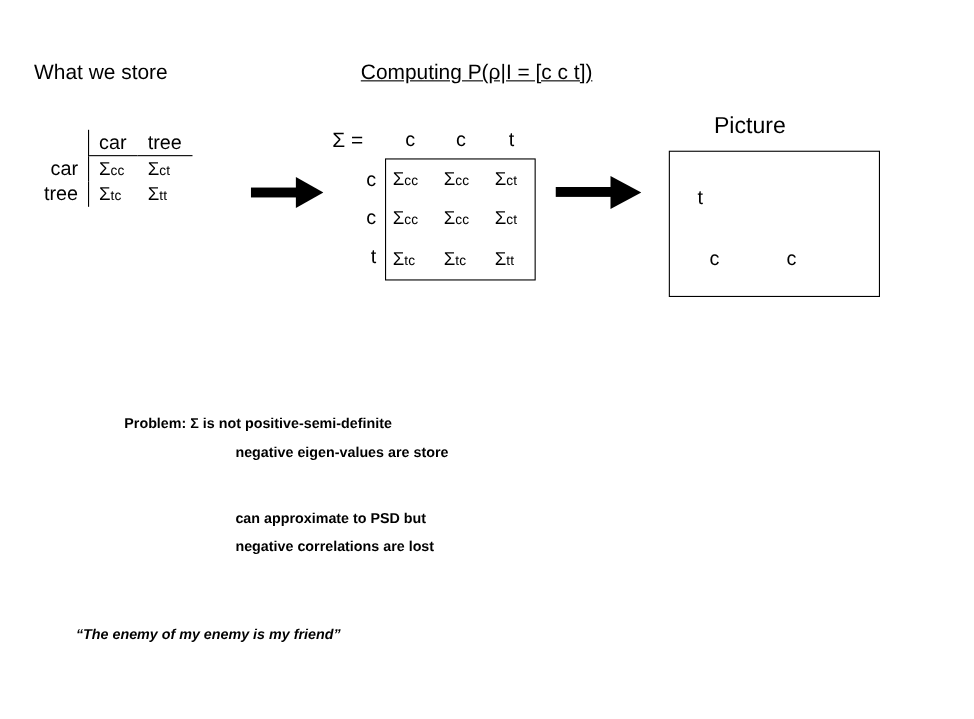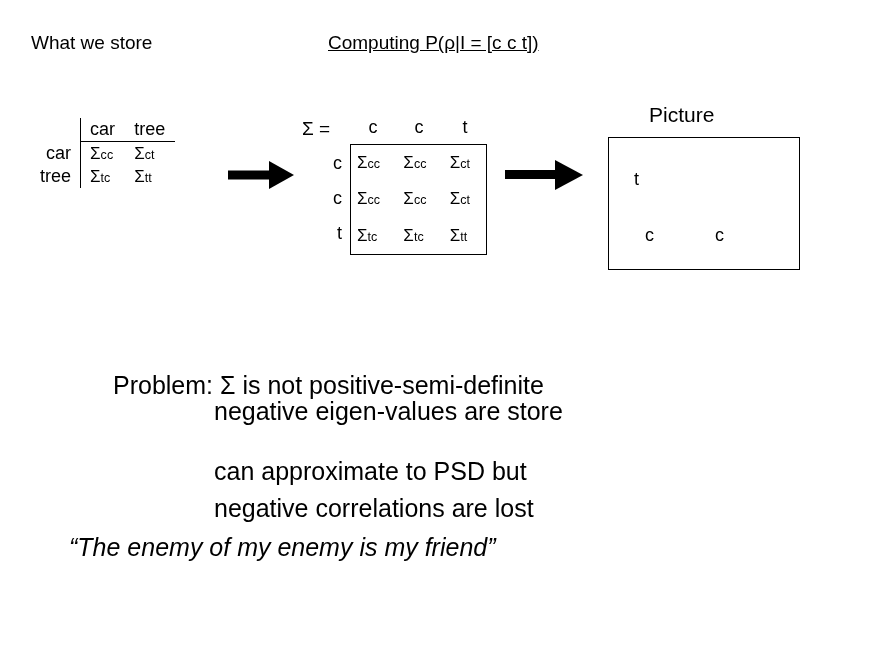--- a/index.html
+++ b/index.html
@@ -15,20 +15,21 @@
     color: #000000;
     overflow: hidden;
   }
   .abs { position: absolute; }
 
   
   .heading {
     font-size: 19px;
     line-height: 24px;
     white-space: nowrap;
+    margin-top: 24px;
   }
   #title-store  { left: 31px;  top: 31px; }
   #title-compute{ left: 328px; top: 31px; text-decoration: underline; }
 
   
   #store-table { left: 40px; top: 118px; }
   #store-table table {
     border-collapse: collapse;
     font-size: 18px;
   }
@@ -132,31 +133,32 @@
     border: 1.6px solid #000;
     box-sizing: border-box;
   }
   .pic-token { position: absolute; font-size: 18px; }
   #pic-t  { left: 25px; top: 31px; }
   #pic-c1 { left: 36px; top: 87px; }
   #pic-c2 { left: 106px; top: 87px; }
 
   
   .note {
-    font-size: 25px;
+    font-size: 13px;
     line-height: 26px;
     white-space: nowrap;
+    font-weight: bold;
   }
   #note-problem-1 { left: 113px; top: 372px; }
   #note-problem-2 { left: 214px; top: 398px; }
   #note-approx-1  { left: 214px; top: 458px; text-align: right; }
-  #note-approx-2  { left: 214px; top: 484px; margin-top: 11px; }
+  #note-approx-2  { left: 214px; top: 484px; }
   #note-quote {
     left: 69px;
-    top: 534px;
+    top: 564px;
     font-style: italic;
   }
 </style>
 </head>
 <body>
 
 <div class="abs heading" id="title-store">What we store</div>
 
 <div class="abs heading" id="title-compute">Computing P(ρ|I = [c c t])</div>
 

